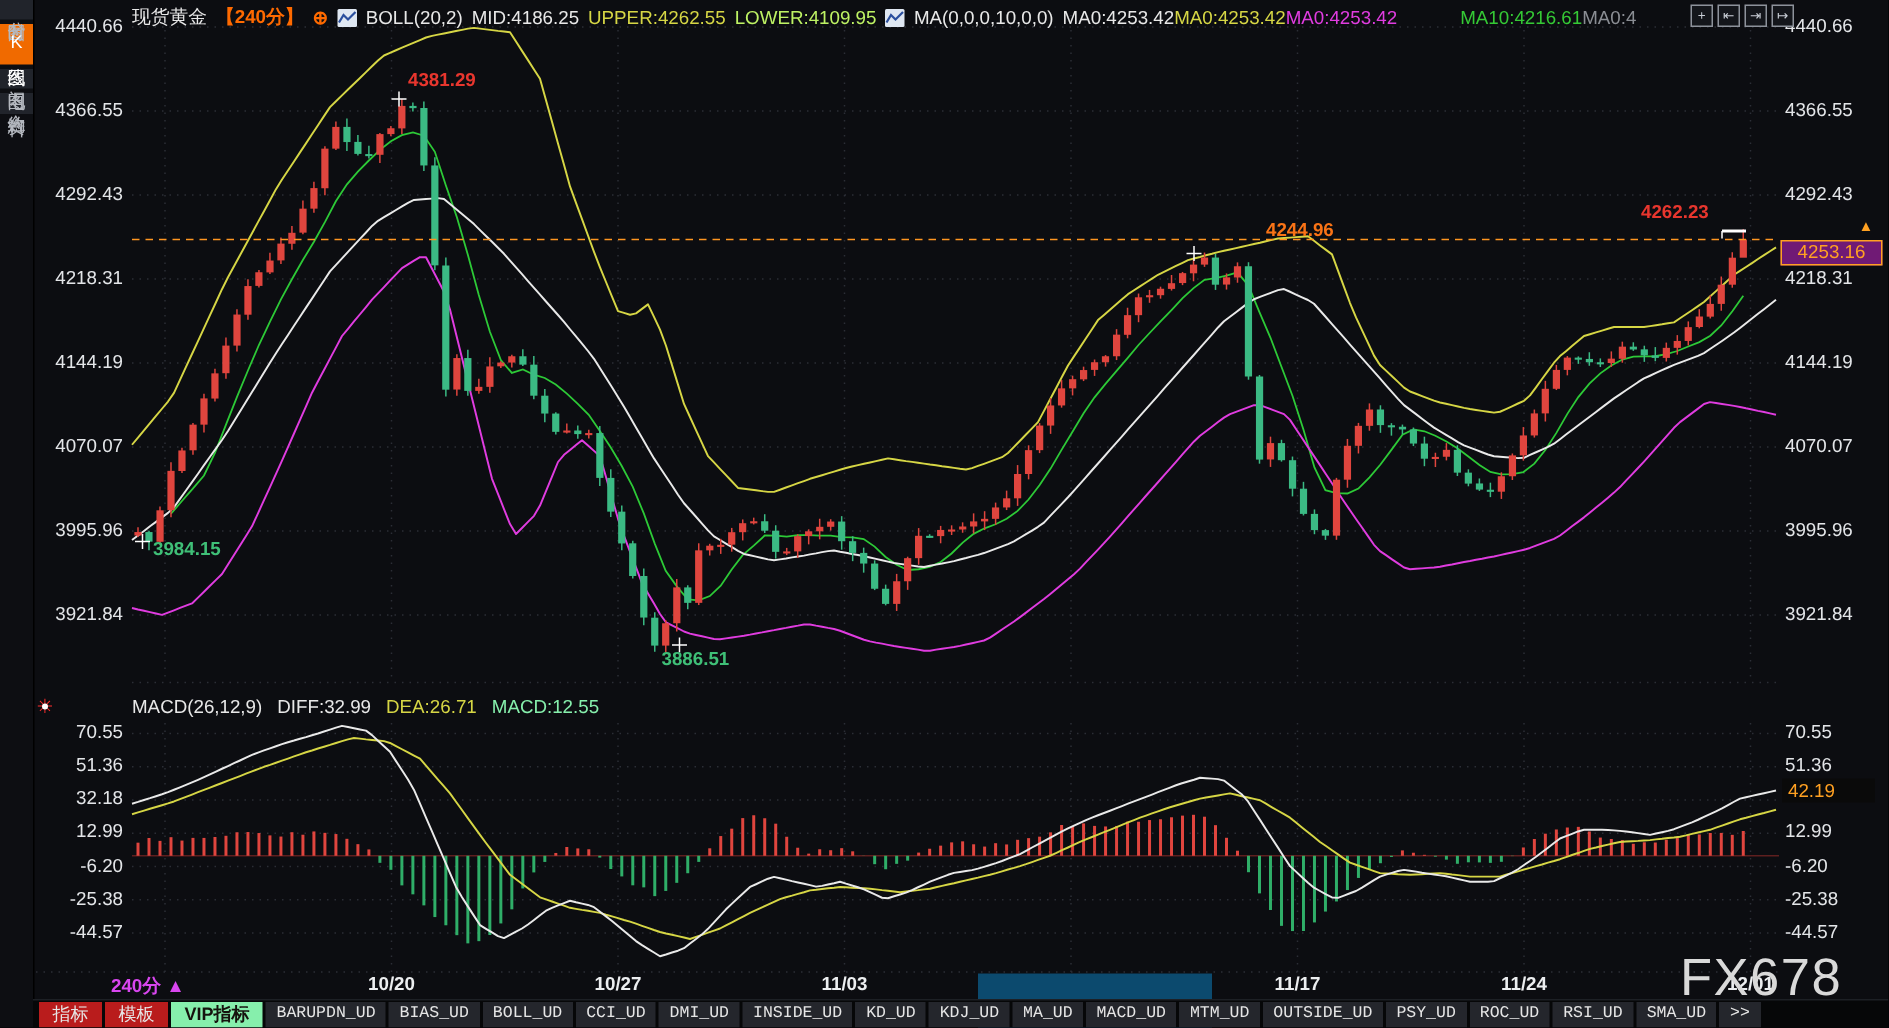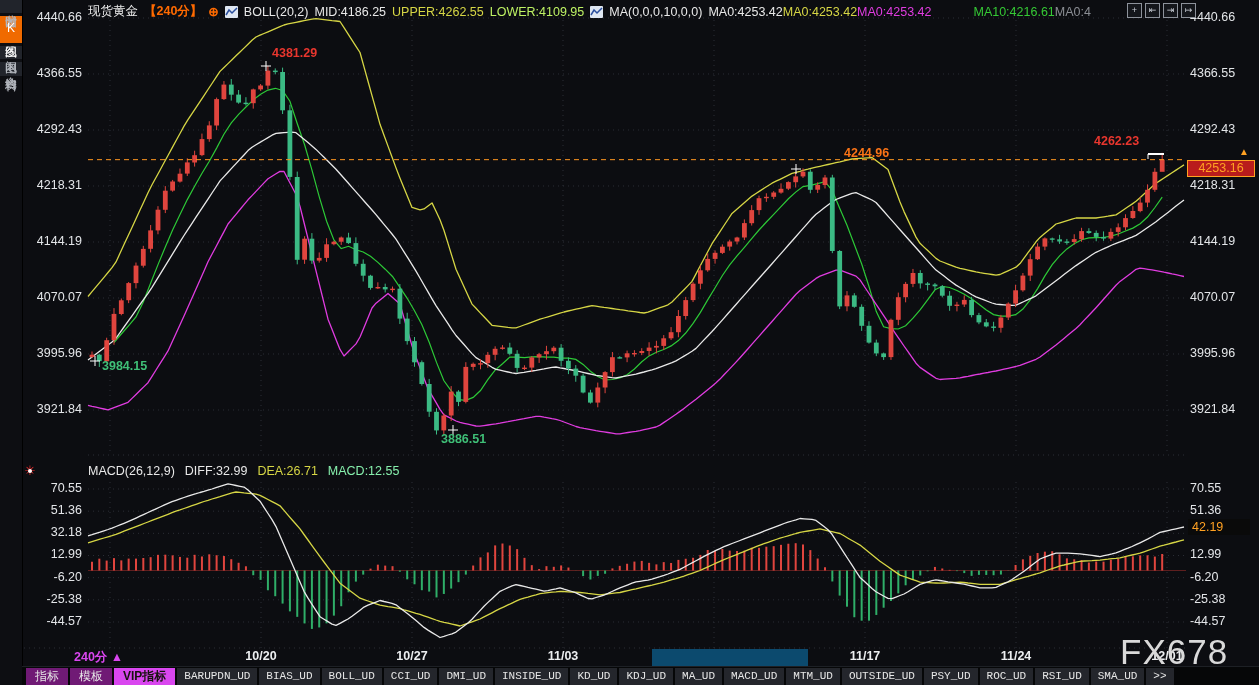--- a/index.html
+++ b/index.html
@@ -19,37 +19,37 @@
   #hdr .magenta{color:#bef264}
   .mini-chart-icon{display:inline-block;width:13px;height:12px;background:#dfe7f2;border-radius:1px;line-height:0;}
   #hdr-tools{position:absolute;left:1127px;top:3px;display:flex;gap:3px;z-index:6;}
   .tool{width:13px;height:13px;border:1px solid #8d929b;color:#c9ced6;font-size:9px;line-height:12px;text-align:center;background:#14161b;cursor:pointer;}
   
   .ylab{position:absolute;font-size:12.5px;color:#e3e5e8;z-index:3;}
   .ylab.l{left:22px;width:60px;text-align:right;}
   .ylab.r{left:1190px;width:66px;text-align:left;}
   .xdate{position:absolute;top:649px;width:70px;text-align:center;font-size:12.5px;font-weight:bold;color:#eceef0;z-index:3;}
   
-  #pricetag{position:absolute;left:1187px;top:160px;width:66px;height:15px;background:#b91c1c;border:1px solid #ffa122;color:#ffa122;font-size:12.5px;line-height:15px;text-align:center;z-index:6;}
+  #pricetag{position:absolute;left:1187px;top:160px;width:66px;height:15px;background:#701a75;border:1px solid #ffa122;color:#ffa122;font-size:12.5px;line-height:15px;text-align:center;z-index:6;}
   #pricearrow{position:absolute;left:1239px;top:146px;color:#ffa122;font-size:10px;z-index:6;}
   #macdtag{position:absolute;left:1188px;top:519px;width:58px;height:16px;background:#0a0a0a;color:#ffa122;font-size:12.5px;line-height:16px;padding-left:4px;z-index:6;}
   
   .ann{position:absolute;font-size:12.5px;font-weight:bold;z-index:4;white-space:nowrap;text-align:right;}
   
   #macdhdr{position:absolute;left:88px;top:464px;font-size:12.5px;display:flex;gap:10px;z-index:5;white-space:nowrap;}
   #macd-ic{position:absolute;left:22px;top:463px;width:16px;height:16px;color:#ff2d2d;font-size:13px;line-height:16px;text-align:center;z-index:5;}
   #macd-ic i{position:absolute;left:6px;top:6px;width:4px;height:4px;background:#fff;border-radius:50%;}
   
   #xperiod{position:absolute;left:74px;top:649px;font-size:12.5px;font-weight:bold;color:#d946ef;z-index:3;}
   #xhl{position:absolute;left:652px;top:649px;height:32px;background:#0c4a6e;color:#ff9621;font-size:12px;font-weight:bold;line-height:16px;padding:16px 5px;z-index:4;white-space:nowrap;}
   
   #toolbar{position:absolute;left:22px;right:0;top:666px;height:19px;background:#060708;border-top:1px solid #1d2025;display:flex;align-items:center;gap:2px;padding-left:4px;z-index:5;}
-  .btab{height:17px;line-height:17px;font-size:12px;color:#e6e6e6;padding:0 9px;background:#701a75;cursor:pointer;white-space:nowrap;}
+  .btab{height:17px;line-height:17px;font-size:12px;color:#e6e6e6;padding:0 9px;background:#b91c1c;cursor:pointer;white-space:nowrap;}
   .btab.boxed{font-family:"Liberation Mono",monospace;font-size:11px;background:#24262c;padding:0 7px;}
-  .btab.active{background:#d946ef;color:#16130e;font-weight:bold;}
+  .btab.active{background:#86efac;color:#16130e;font-weight:bold;}
   #watermark{position:absolute;left:1120px;top:632px;font-size:35px;color:#d9d9d9;letter-spacing:1px;z-index:7;font-weight:normal;}
 </style>
 </head>
 <body>
 
 <div id="app">
 
   <svg id="cv" width="1259" height="685">
       <g>
         <line x1="88" y1="18" x2="1186" y2="18" stroke="#2b2e36" stroke-width="1" stroke-dasharray="1 4"></line>

